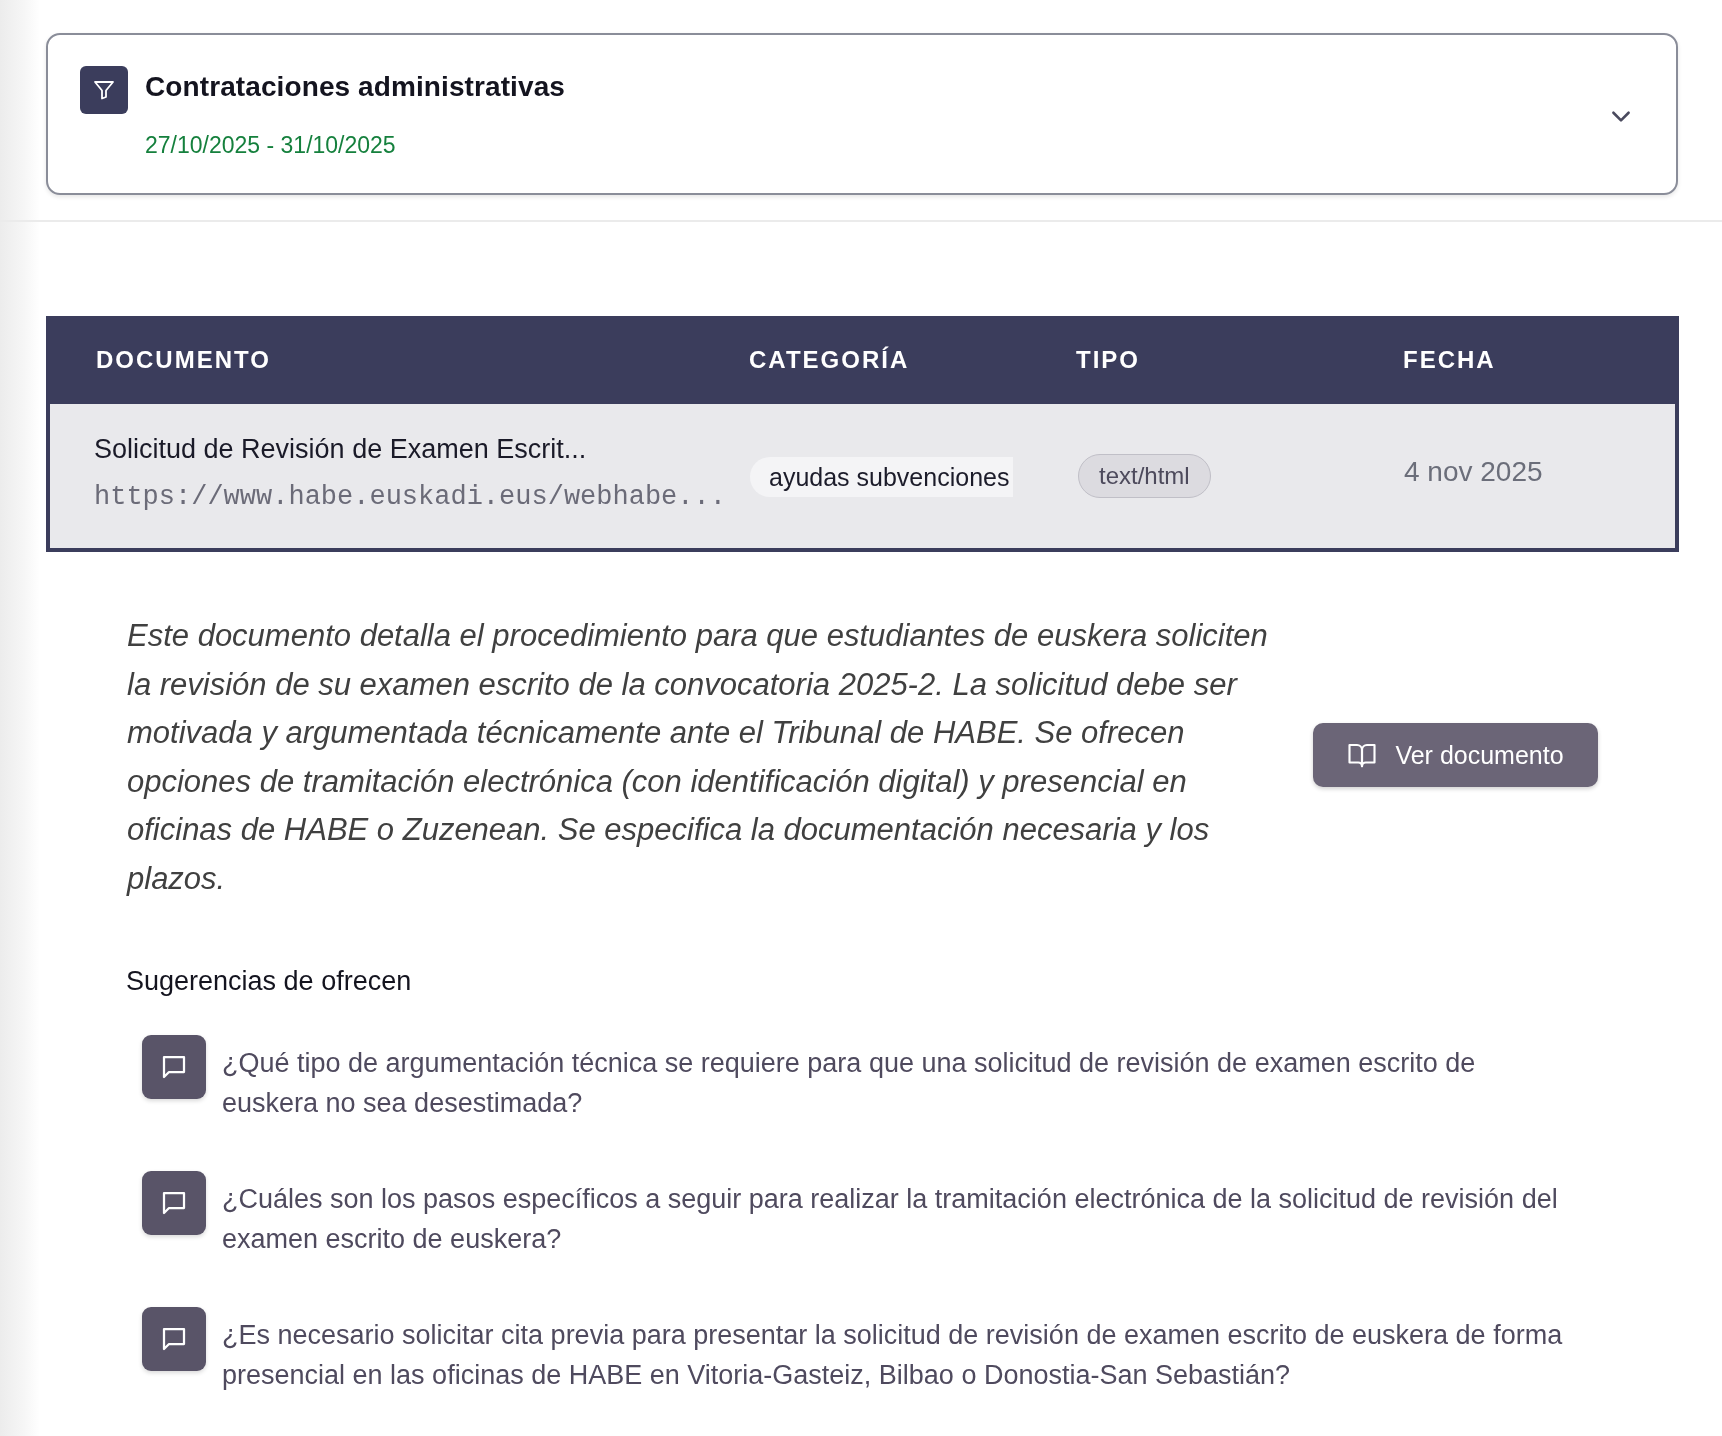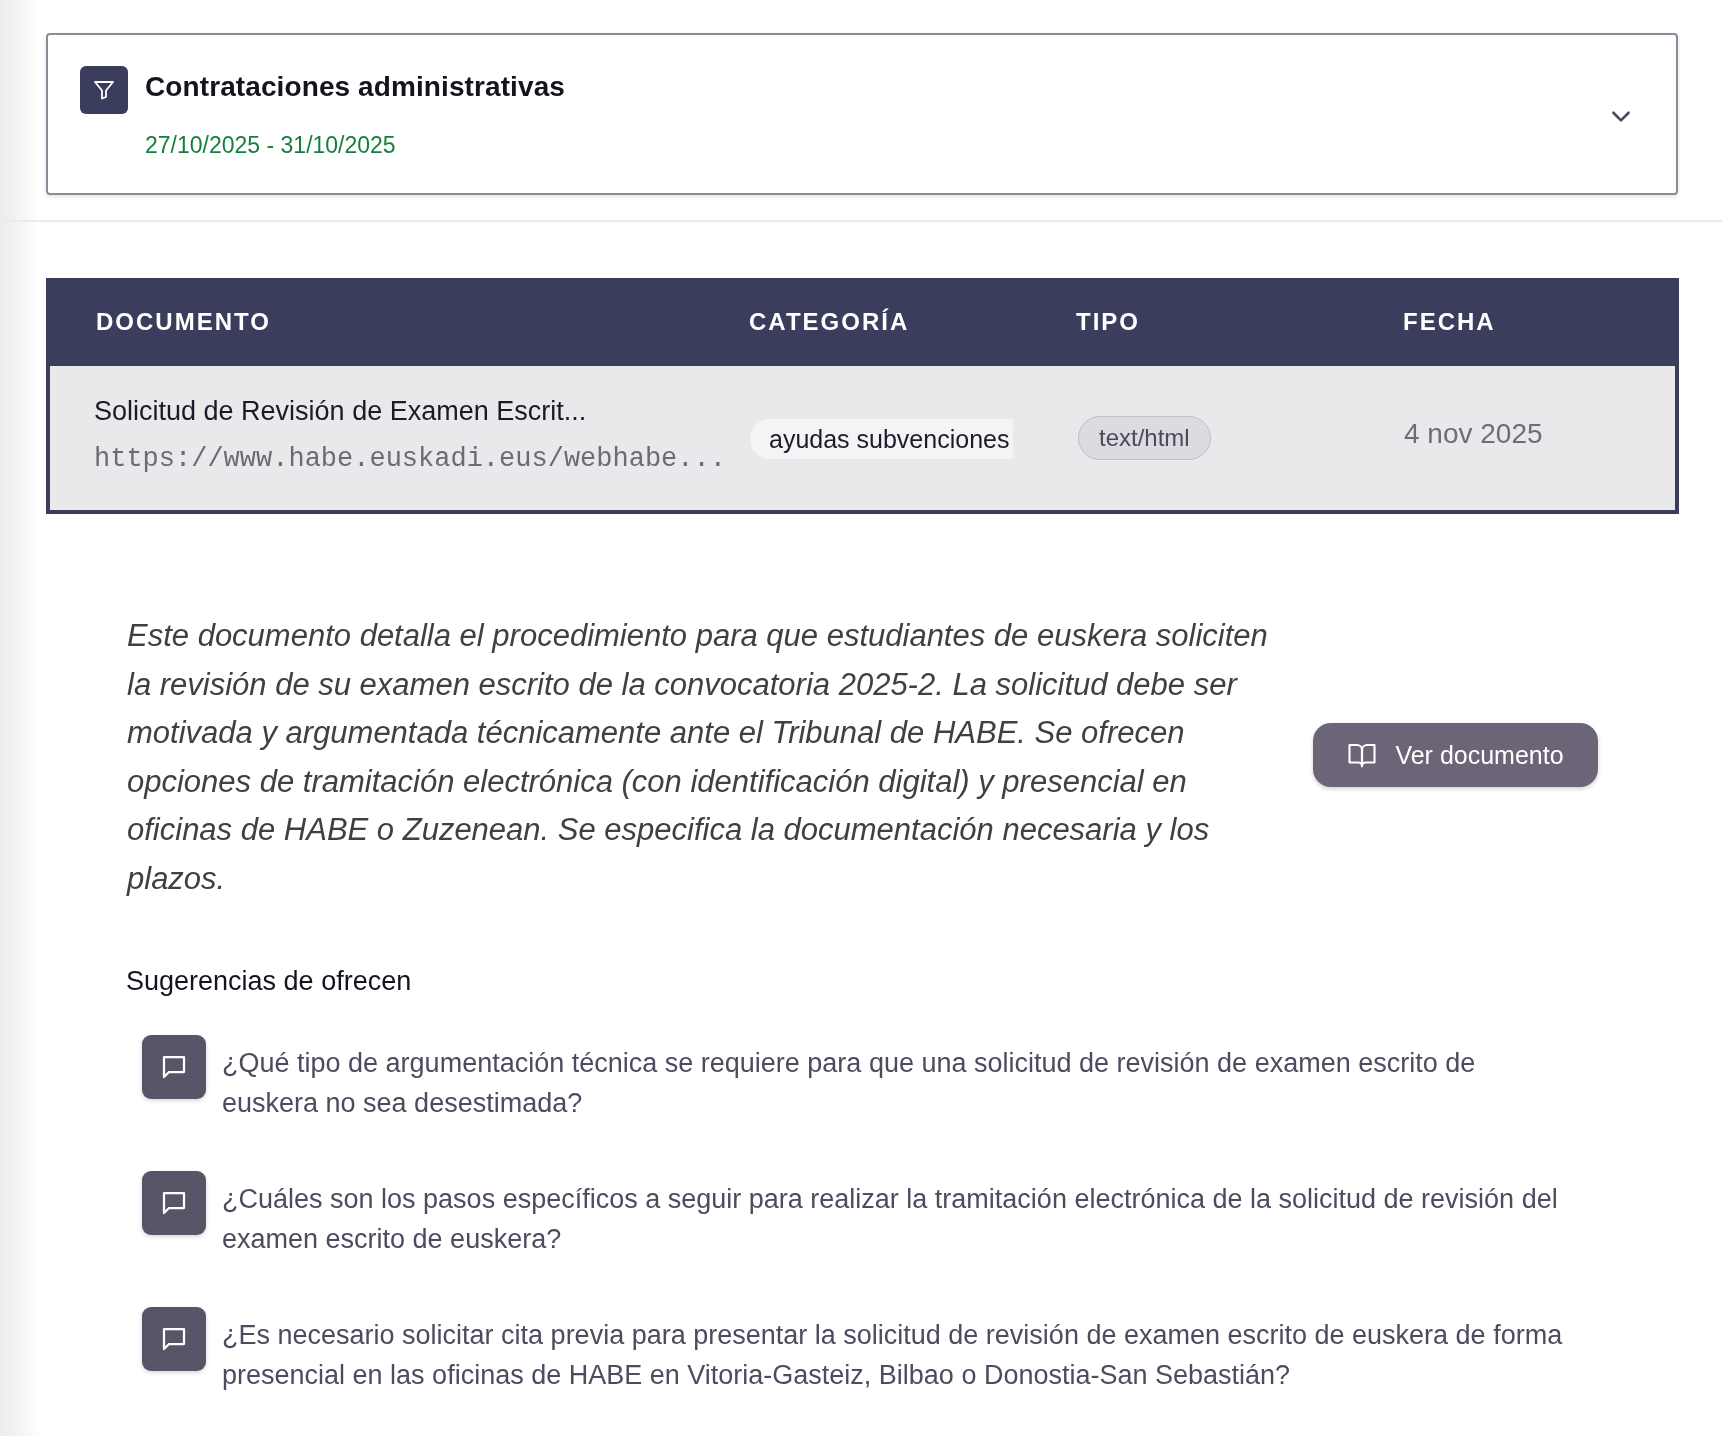--- a/index.html
+++ b/index.html
@@ -8,21 +8,21 @@
     background:#ffffff;
     font-family:"Liberation Sans", sans-serif;
     color:#1c1c2a;
   }
   .left-strip {
     position:absolute; left:0; top:0; width:40px; height:1436px;
     background:linear-gradient(to right, #ececec 0%, #f6f6f6 60%, #ffffff 100%);
   }
   .filter-card {
     position:absolute; left:46px; top:33px; width:1632px; height:162px;
-    box-sizing:border-box; border:2px solid #8a8d99; border-radius:4px;
+    box-sizing:border-box; border:2px solid #8a8d99; border-radius:14px;
     background:#fff; box-shadow:0 2px 4px rgba(0,0,0,0.10);
     cursor:pointer;
   }
   .filter-icon {
     position:absolute; left:32px; top:31px; width:48px; height:48px;
     background:#3b3d5c; border-radius:6px;
     display:flex; align-items:center; justify-content:center;
   }
   .filter-title {
     position:absolute; left:97px; top:36px;
@@ -36,21 +36,21 @@
     position:absolute; right:40px; top:66px; width:30px; height:30px;
     display:flex; align-items:center; justify-content:center;
   }
   .divider {
     position:absolute; left:0; top:220px; width:1722px; height:2px; background:#ebebeb;
   }
   .table {
     position:absolute; left:46px; top:278px; width:1633px;
   }
   .thead {
-    height:88px; background:#3b3d5c; position:relative;
+    height:88px; background:#3b3d5c; position:relative;margin-top:38px;
   }
   .th {
     position:absolute; top:30px; font-size:24px; font-weight:bold;
     color:#ffffff; letter-spacing:2px;
   }
   .trow {
     position:relative; height:148px; box-sizing:border-box;
     background:#e9e9ec; border:4px solid #3b3d5c; border-top:none;
     cursor:pointer;
     text-align:center;
@@ -76,21 +76,21 @@
   }
   .date-cell {
     position:absolute; left:1354px; top:52px; font-size:28px; color:#6b6e7a;
   }
   .summary {
     position:absolute; left:127px; top:612px; width:1150px;
     font-size:31px; line-height:48.5px; font-style:italic; color:#404040;
   }
   .view-btn {
     position:absolute; left:1313px; top:723px; width:285px; height:64px;
-    background:#6b6577; border-radius:18px; box-shadow:0 2px 4px rgba(0,0,0,0.18);
+    background:#6b6577; border-radius:10px; box-shadow:0 2px 4px rgba(0,0,0,0.18);
     display:flex; align-items:center; justify-content:center; gap:18px;
     color:#ffffff; font-size:25px; cursor:pointer;
   }
   .sugg-title {
     position:absolute; left:126px; top:966px; font-size:27px; color:#14141f;
   }
   .q-item {
     position:absolute; left:142px; width:1460px; height:90px; cursor:pointer;padding-left:47px;
   }
   .q-icon {

